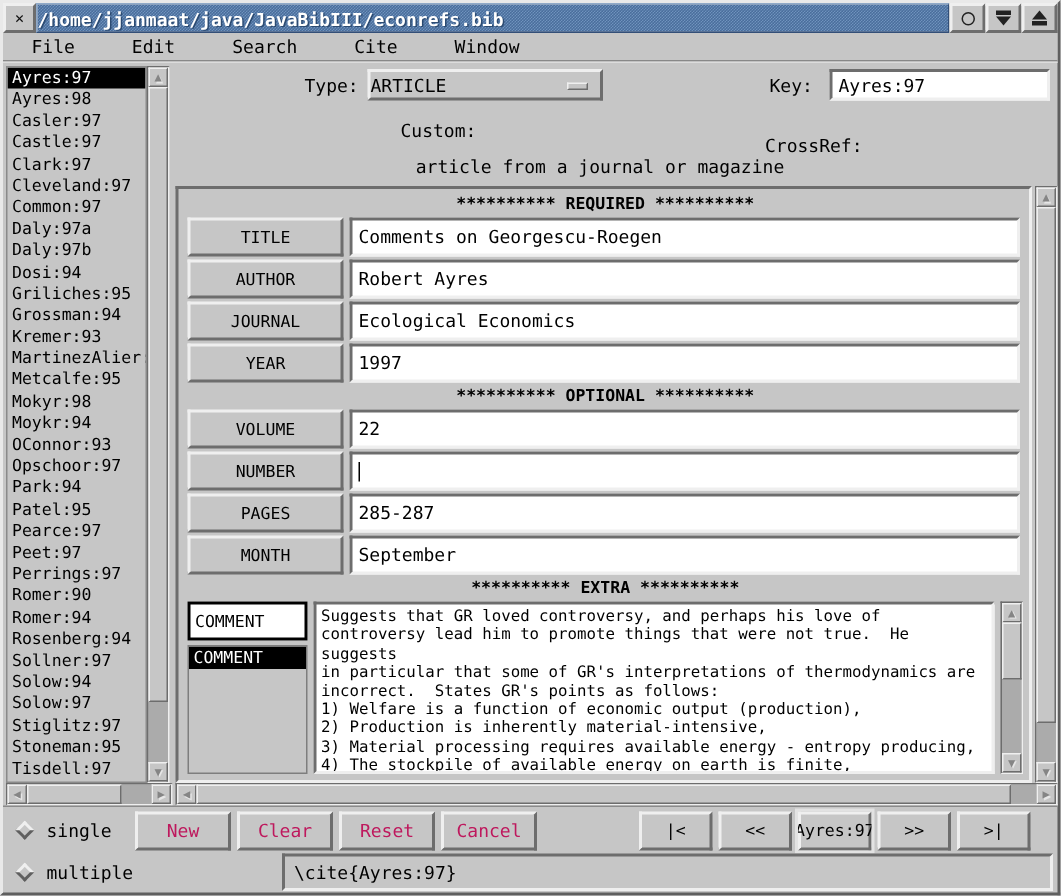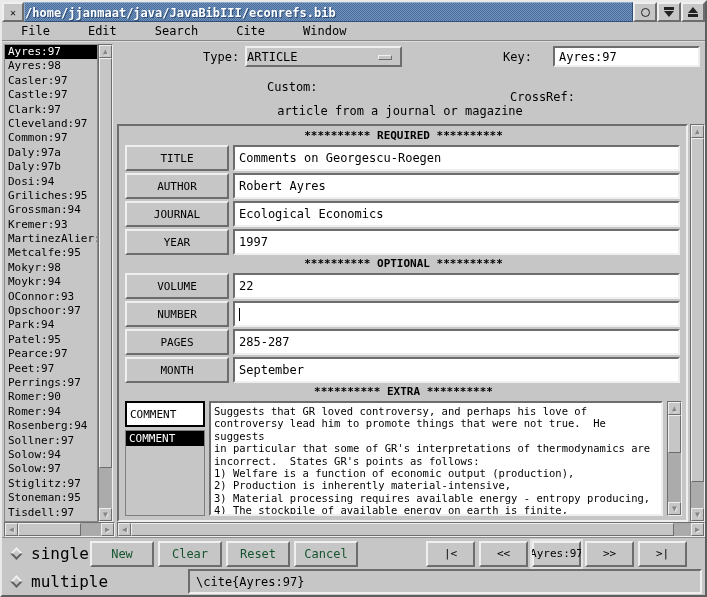--- a/index.html
+++ b/index.html
@@ -80,22 +80,22 @@
   .comment-box { flex:1; background:#fff; border:2px solid; border-color:#6d6d6d #efefef #efefef #6d6d6d; font-size:10.5px; line-height:12.4px; color:#000; padding:2px 3px; white-space:pre-wrap; overflow:hidden; }
   .ta-vscroll { width:15px; flex:none; }
 
   
   .footer { height:58px; display:flex; flex-direction:column; border-top:1px solid #8a8a8a; }
   .foot-row { display:flex; align-items:center; }
   .foot-row1 { height:30px; margin-top:1px; }
   .foot-row2 { height:27px; }
   .mode-cell { display:flex; align-items:center; gap:10px; padding-left:10px; flex:none; cursor:pointer; }
   .diamond { width:9px; height:9px; transform:rotate(45deg); background:#c6c6c6; border:2px solid; border-color:#efefef #5f5f5f #5f5f5f #efefef; flex:none; }
-  .mode-label { font-size:16px; color:#000; }
-  .action-btn { width:64px; height:26px; font-size:12px; color:#14532d; display:flex; align-items:center; justify-content:center; cursor:pointer; margin-right:4px; flex:none; }
+  .mode-label { font-size:12px; color:#000; }
+  .action-btn { width:64px; height:26px; font-size:12px; color:#be185d; display:flex; align-items:center; justify-content:center; cursor:pointer; margin-right:4px; flex:none; }
   .nav-group { margin-left:auto; margin-right:18px; display:flex; gap:4px; }
   .nav-btn { width:49px; height:26px; font-size:11px; color:#000; display:flex; align-items:center; justify-content:center; cursor:pointer; flex:none; }
   .nav-current { outline:2px solid #e2e2e2; }
   .cite-field { flex:1; height:25px; margin-right:3px; background:#c6c6c6; font-size:12px; color:#000; display:flex; align-items:center; padding-left:6px; white-space:nowrap; overflow:hidden; }
 </style>
 </head>
 <body>
 
 <div class="window">
 
@@ -186,21 +186,21 @@
     </div>
 
     <div class="right-pane">
 
       <div class="topform">
         <span class="tf-label" style="left:88px; top:6px;">Type:</span>
         <div class="type-btn raised">
           <span>ARTICLE</span>
           <span class="opt-indicator raised1"></span>
         </div>
-        <span class="tf-label" style="left:388px; top:6px;">Key:</span>
+        <span class="tf-label" style="left:398px; top:6px;">Key:</span>
         <input class="key-field whitefield" value="Ayres:97" style="">
         <span class="tf-label" style="left:152px; top:36px;">Custom:</span>
         <span class="tf-label" style="left:395px; top:36px;margin-top:10px;">CrossRef:</span>
         <div class="tf-desc">article from a journal or magazine</div>
       </div>
 
       <div class="panel-row">
 
         <div class="main-panel">
 

